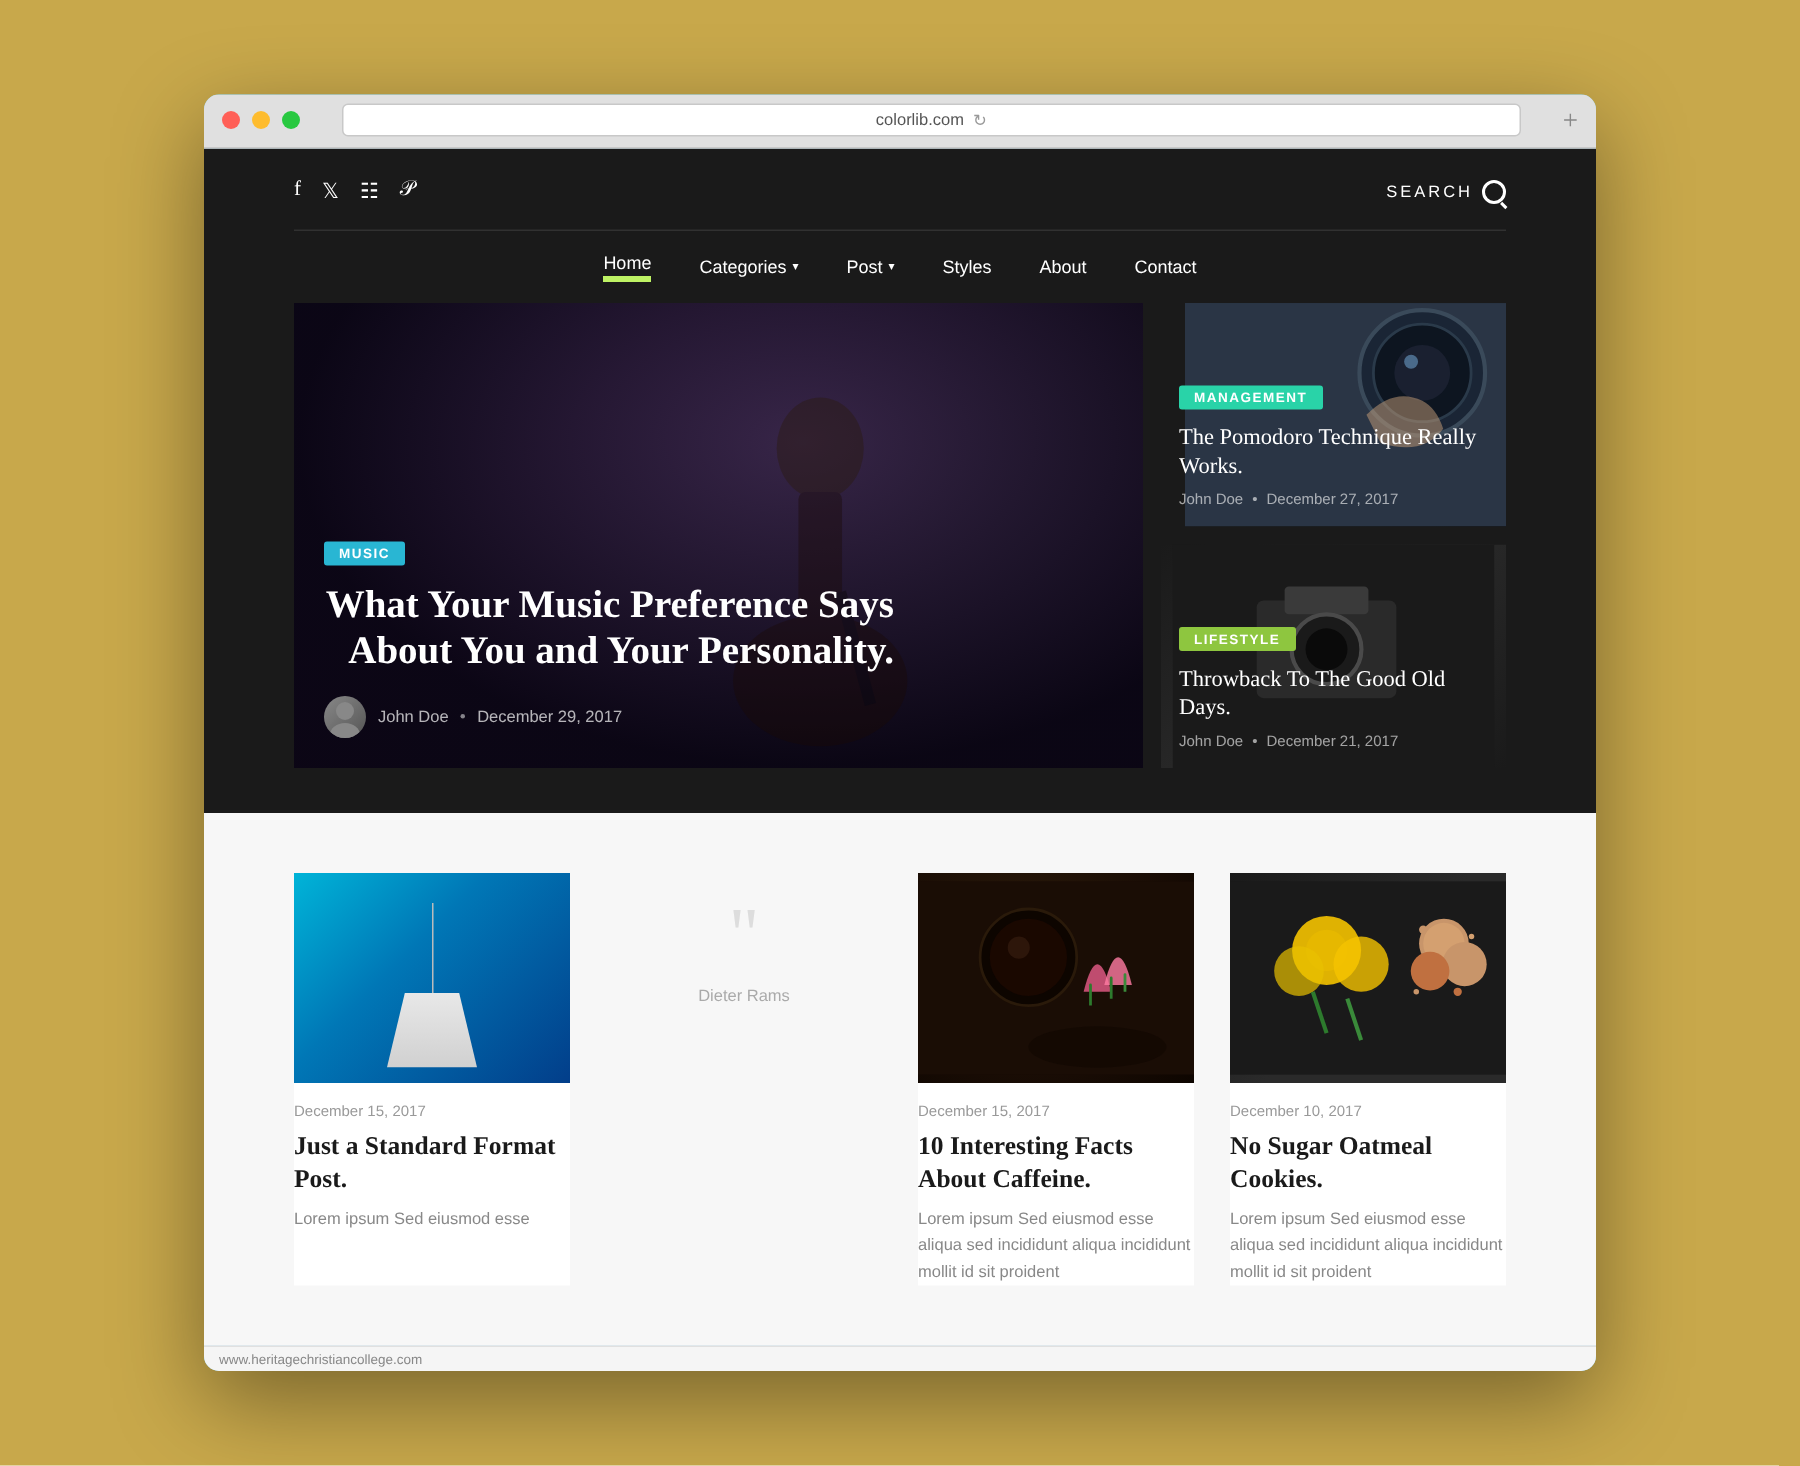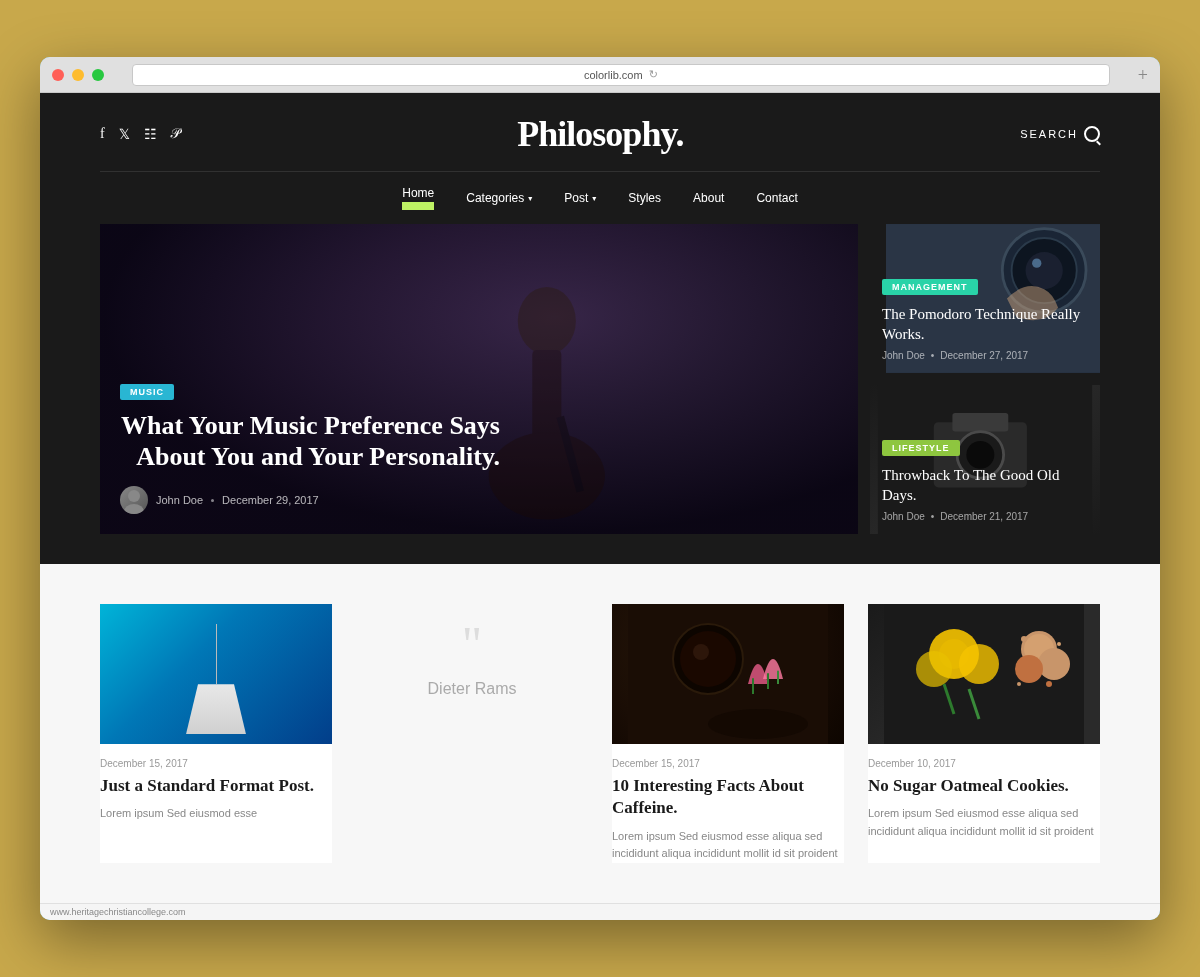--- a/index.html
+++ b/index.html
@@ -7,21 +7,21 @@
       background: #c8a84b;
       display: flex;
       justify-content: center;
       align-items: center;
       min-height: 100vh;
       font-family: Georgia, 'Times New Roman', serif;
     }
 
     
     .browser-window {
-      width: 1120px;
+      width: 928px;
       background: #7dd3fc;
       border-radius: 10px;
       overflow: hidden;
       box-shadow: 0 20px 60px rgba(0,0,0,0.4);
     }
 
     .browser-titlebar {
       background: #e0e0e0;
       height: 36px;
       display: flex;
@@ -142,21 +142,21 @@
       font-size: 12px;
       color: white;
       cursor: pointer;
       display: flex;
       align-items: center;
       gap: 4px;
       text-decoration: none;
     }
 
     .nav-item.active {
-      border-bottom: 8px solid #bef264;
+      border-bottom: 4px solid #bef264;
       padding-bottom: 2px;
     }
 
     .nav-arrow {
       font-size: 8px;
     }
 
     
     .hero-section {
       background: #1a1a1a;
@@ -414,21 +414,21 @@
     .quote-text {
       font-size: 15px;
       font-weight: 700;
       line-height: 1.6;
       color: #333;
       margin-bottom: 16px;
     }
 
     .quote-author {
       font-family: Arial, sans-serif;
-      font-size: 16px;
+      font-size: 11px;
       color: #aaa;
     }
 
     
     .browser-statusbar {
       background: #f5f5f5;
       padding: 3px 10px;
       font-size: 9px;
       color: #888;
       font-family: Arial, sans-serif;
@@ -457,21 +457,20 @@
     <div class="site-header">
       <div class="header-top">
 
         <div class="social-icons">
           <span class="social-icon">f</span>
           <span class="social-icon">𝕏</span>
           <span class="social-icon">☷</span>
           <span class="social-icon">𝒫</span>
         </div>
 
-        <h1 class="site-title">Philosophy.</h1>
 
         <div class="header-search">
           <span>SEARCH</span>
           <div class="search-circle"></div>
         </div>
       </div>
 
       <nav class="site-nav">
         <a class="nav-item active">
           <span>Home</span>

